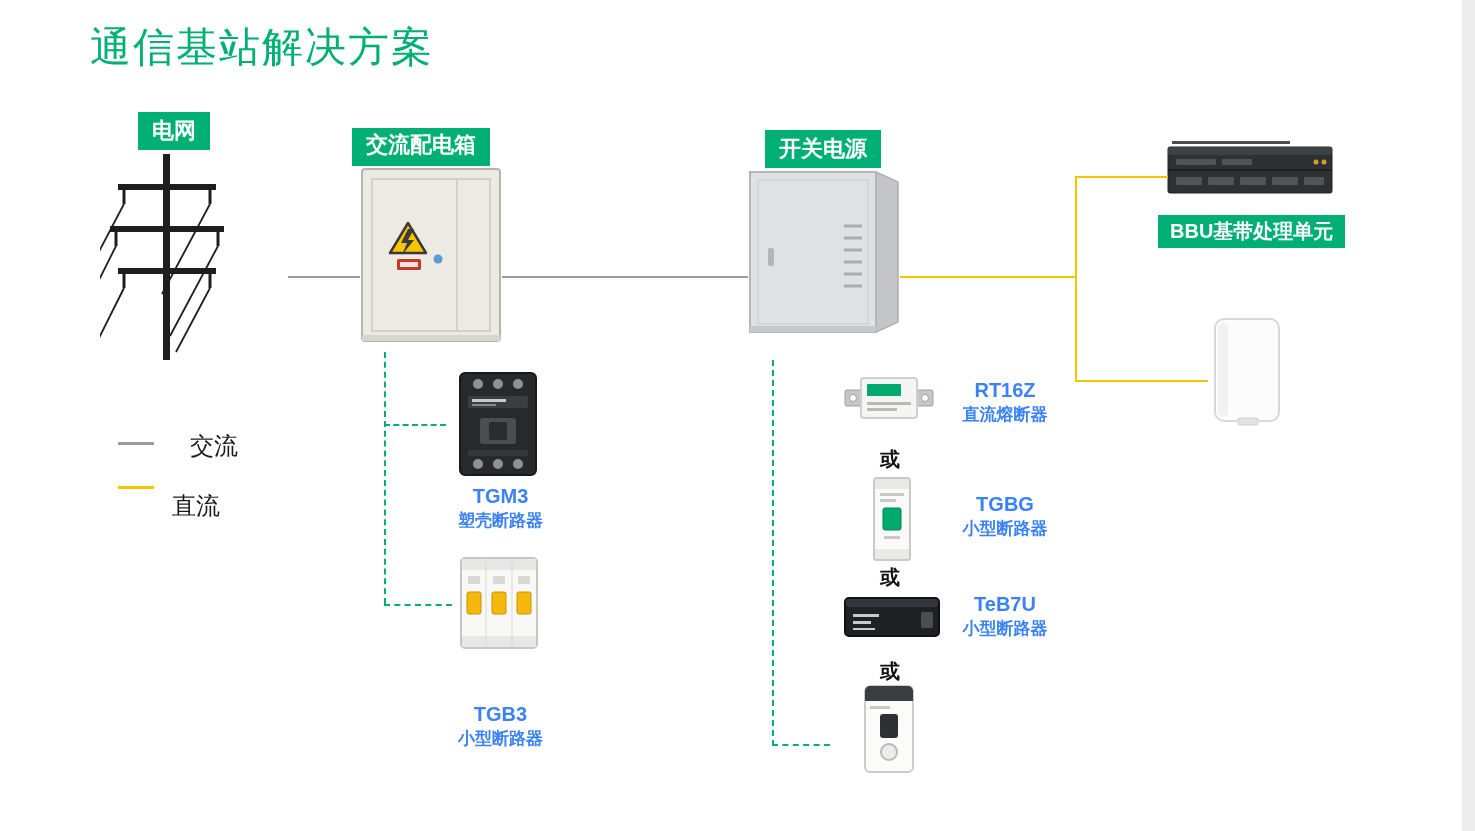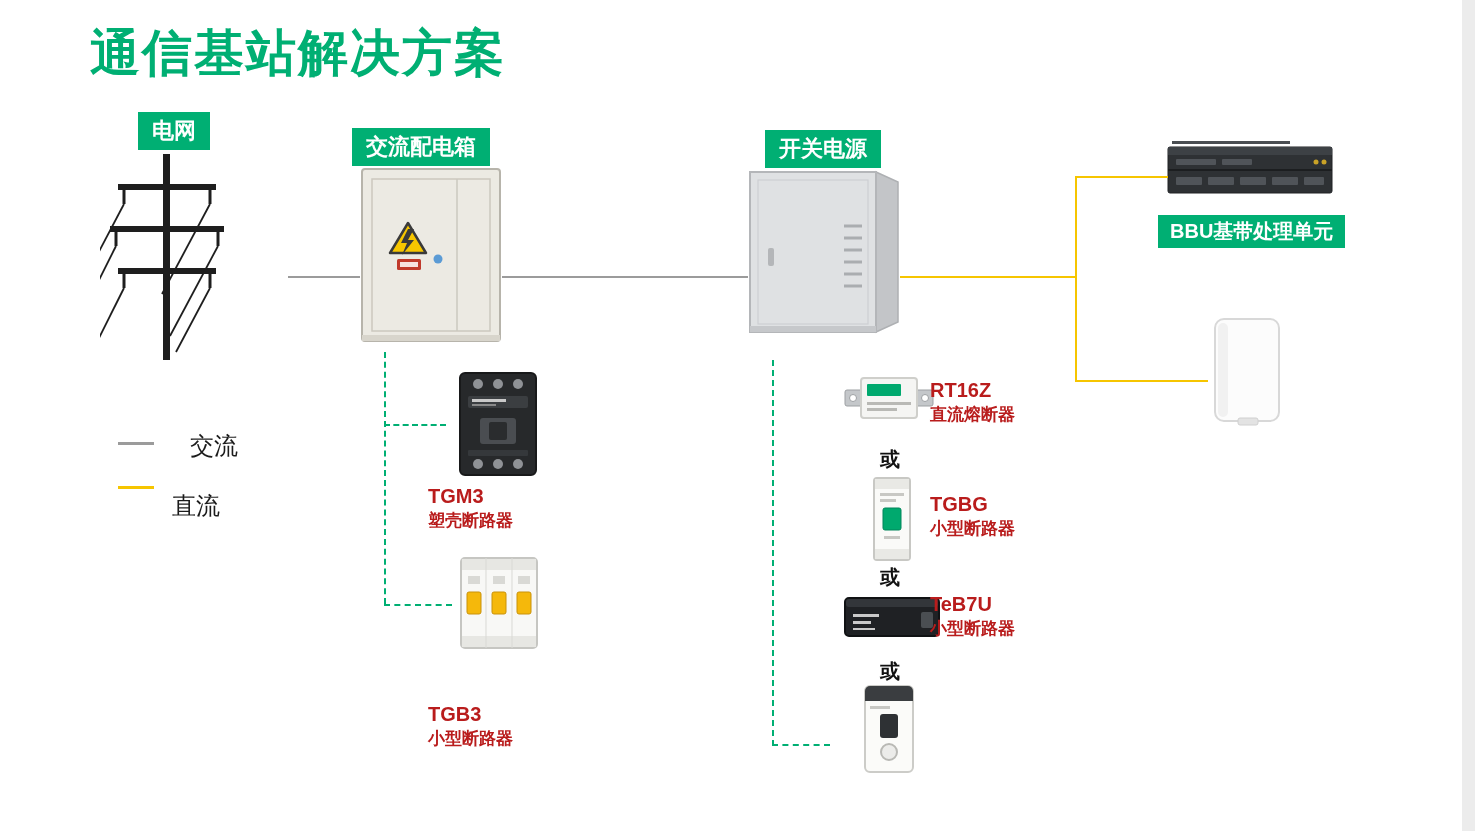--- a/index.html
+++ b/index.html
@@ -1,58 +1,58 @@
 <!DOCTYPE html>
 <html><head>
 <meta charset="utf-8">
 <style>
   * { box-sizing: border-box; }
   html,body { margin:0; padding:0; background:#ffffff; }
   body { font-family: "Liberation Sans", "DejaVu Sans", sans-serif; }
   #canvas { position:relative; width:1475px; height:831px; background:#ffffff; overflow:hidden; }
 
-  .title { position:absolute; left:90px; top:20px; font-size:50px; font-weight:700;
+  .title { position:absolute; left:90px; top:20px; font-size:41px; font-weight:400;
            color:#00AF73; letter-spacing:2px; white-space:nowrap; }
 
   .badge { position:absolute; background:#00AF73; color:#ffffff; font-weight:700;
            font-size:22px; line-height:1.25; padding:5px 14px; white-space:nowrap; }
   .badge.sm { font-size:20px; padding:4px 12px; }
 
   .img { position:absolute; }
   .img svg { display:block; width:100%; height:100%; }
 
   .hline { position:absolute; height:2px; }
   .vline { position:absolute; width:2px; }
   .gray   { background:#9B9B9B; }
   .yellow { background:#F6C500; }
 
   .dash-h { position:absolute; height:0; border-top:2px dashed #00AF73; }
   .dash-v { position:absolute; width:0;  border-left:2px dashed #00AF73; }
 
   .legend-line { position:absolute; width:36px; height:3px; }
   .legend-label { position:absolute; font-size:24px; color:#1b1b1b; }
 
-  .prod-label { position:absolute; color:#b91c1c; font-weight:700; }
+  .prod-label { position:absolute; text-align:center; color:#3b82f6; font-weight:700; }
   .prod-name { font-size:20px; line-height:1.2; }
   .prod-desc { font-size:17px; line-height:1.2; margin-top:3px; }
 
   .or-label { position:absolute; width:44px; text-align:center; font-size:20px;
               font-weight:700; color:#111111; }
 
   .edge-strip { position:absolute; background:#ECECEC; }
 </style>
 </head>
 <body>
 
 <div id="canvas">
 
   <div class="title">通信基站解决方案</div>
 
   <div class="badge" style="left:138px; top:112px;">电网</div>
-  <div class="badge" style="left:352px; top:128px;">交流配电箱</div>
+  <div class="badge" style="left:352px; top:128px;font-family:Liberation Mono, monospace;">交流配电箱</div>
   <div class="badge" style="left:765px; top:130px;">开关电源</div>
   <div class="badge sm" style="left:1158px; top:215px;">BBU基带处理单元</div>
 
   <div class="img" style="left:100px; top:150px; width:135px; height:215px;">
     <svg viewBox="0 0 135 215" xmlns="http://www.w3.org/2000/svg">
       <g fill="#1e1e1e">
         <rect x="63" y="4" width="7" height="206"></rect>
         <rect x="18" y="34" width="98" height="6"></rect>
         <rect x="10" y="76" width="114" height="6"></rect>
         <rect x="18" y="118" width="98" height="6"></rect>

